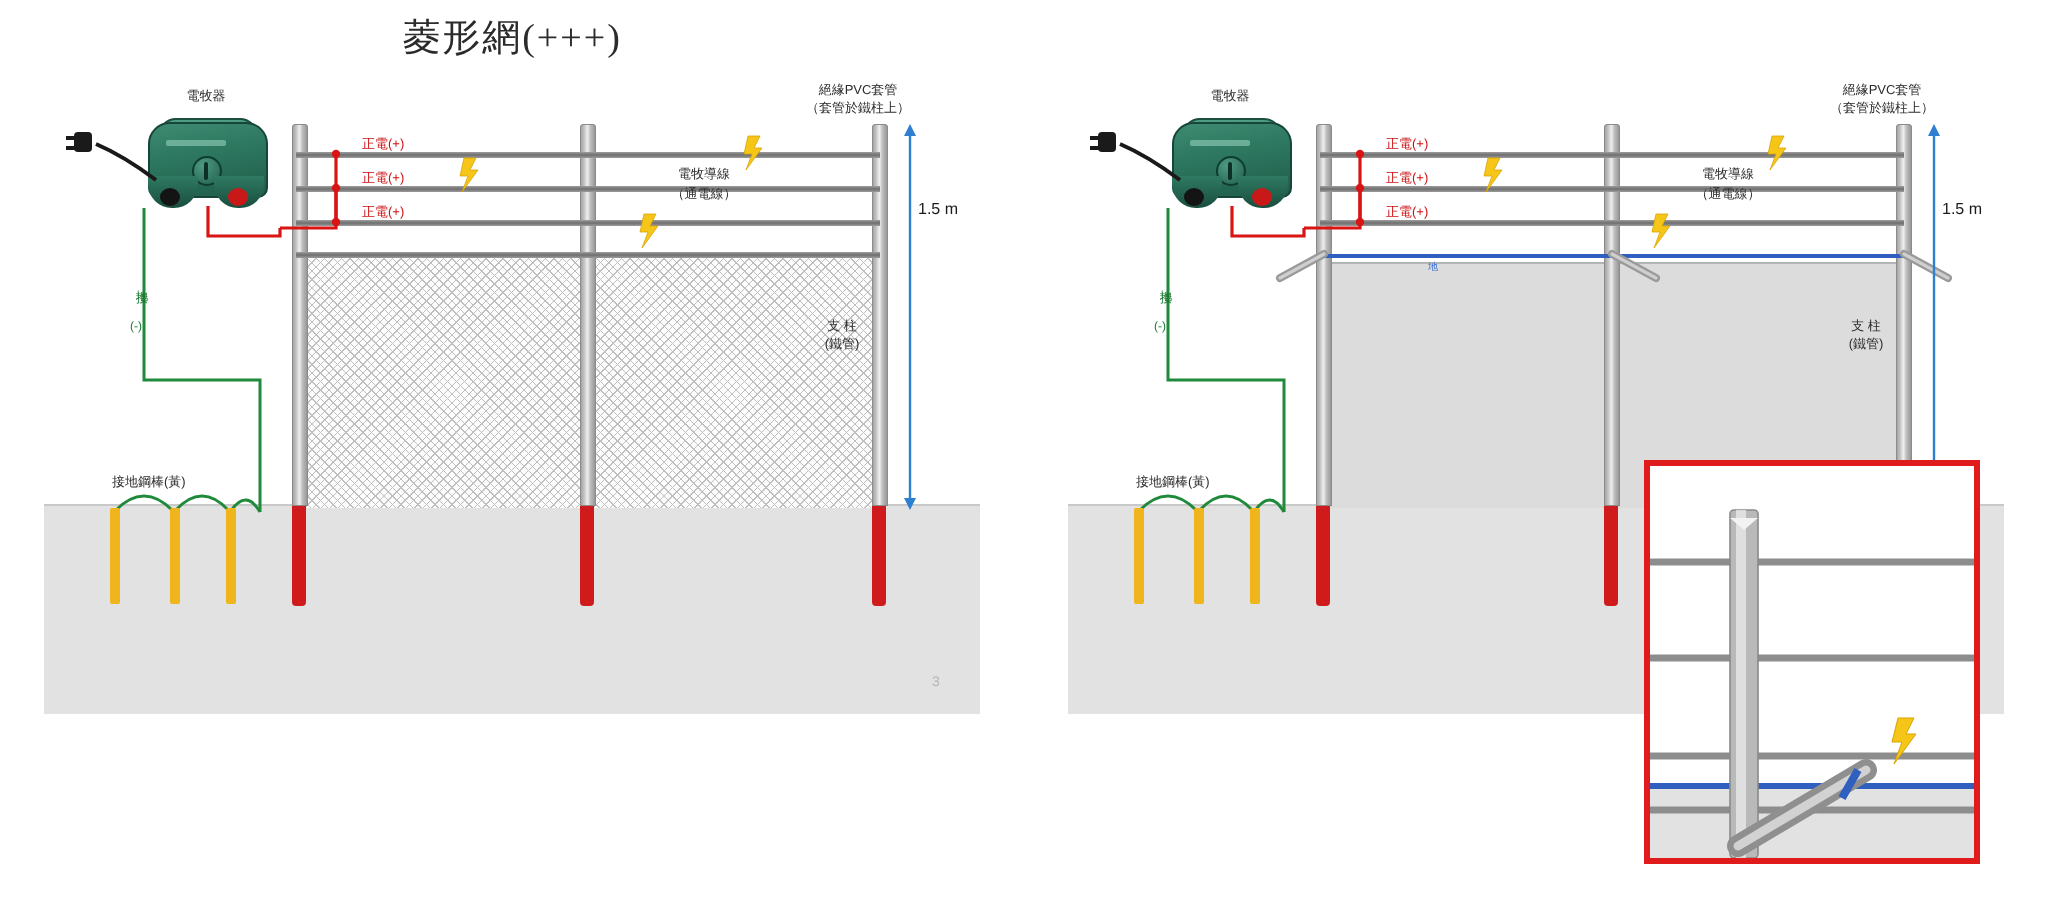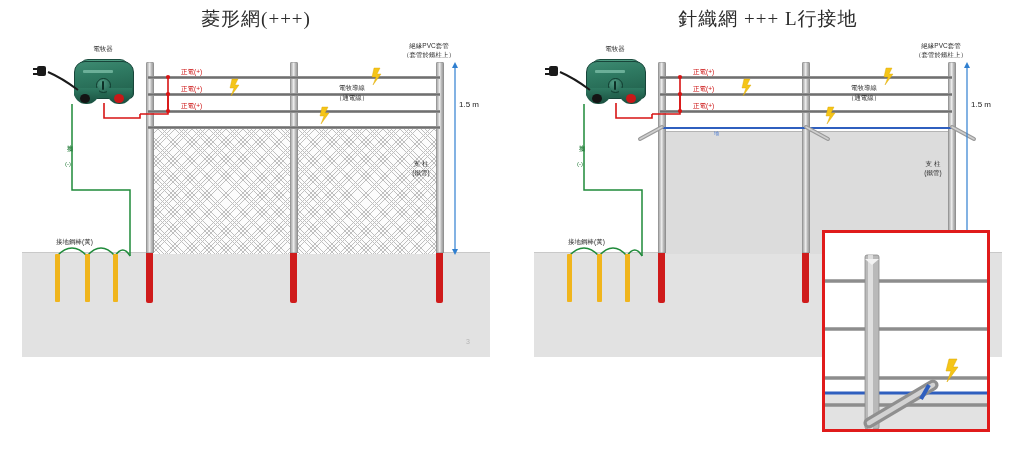--- a/index.html
+++ b/index.html
@@ -186,21 +186,20 @@
   <div class="lab-green" style="left:62px;top:140px;writing-mode:vertical-rl;">接地</div>
   <div class="lab-green" style="left:62px;top:160px;">(-)</div>
 
   <div class="lab" style="left:56px;top:238px;">接地鋼棒(黃)</div>
 
   <div class="pageno" style="left:466px;top:338px;">3</div>
 </div>
 
 <div class="panel panel-right">
 
-  <div class="title">針織網 +++ L行接地</div>
 
   <div class="soil"></div>
   <div class="soil-line"></div>
 
   <div class="mesh-solid" style="left:150px;top:131px;width:292px;height:122px;"></div>
 
   <div class="post" style="left:146px;top:62px;height:191px;"></div>
   <div class="post" style="left:290px;top:62px;height:191px;"></div>
   <div class="post" style="left:436px;top:62px;height:191px;"></div>
 

